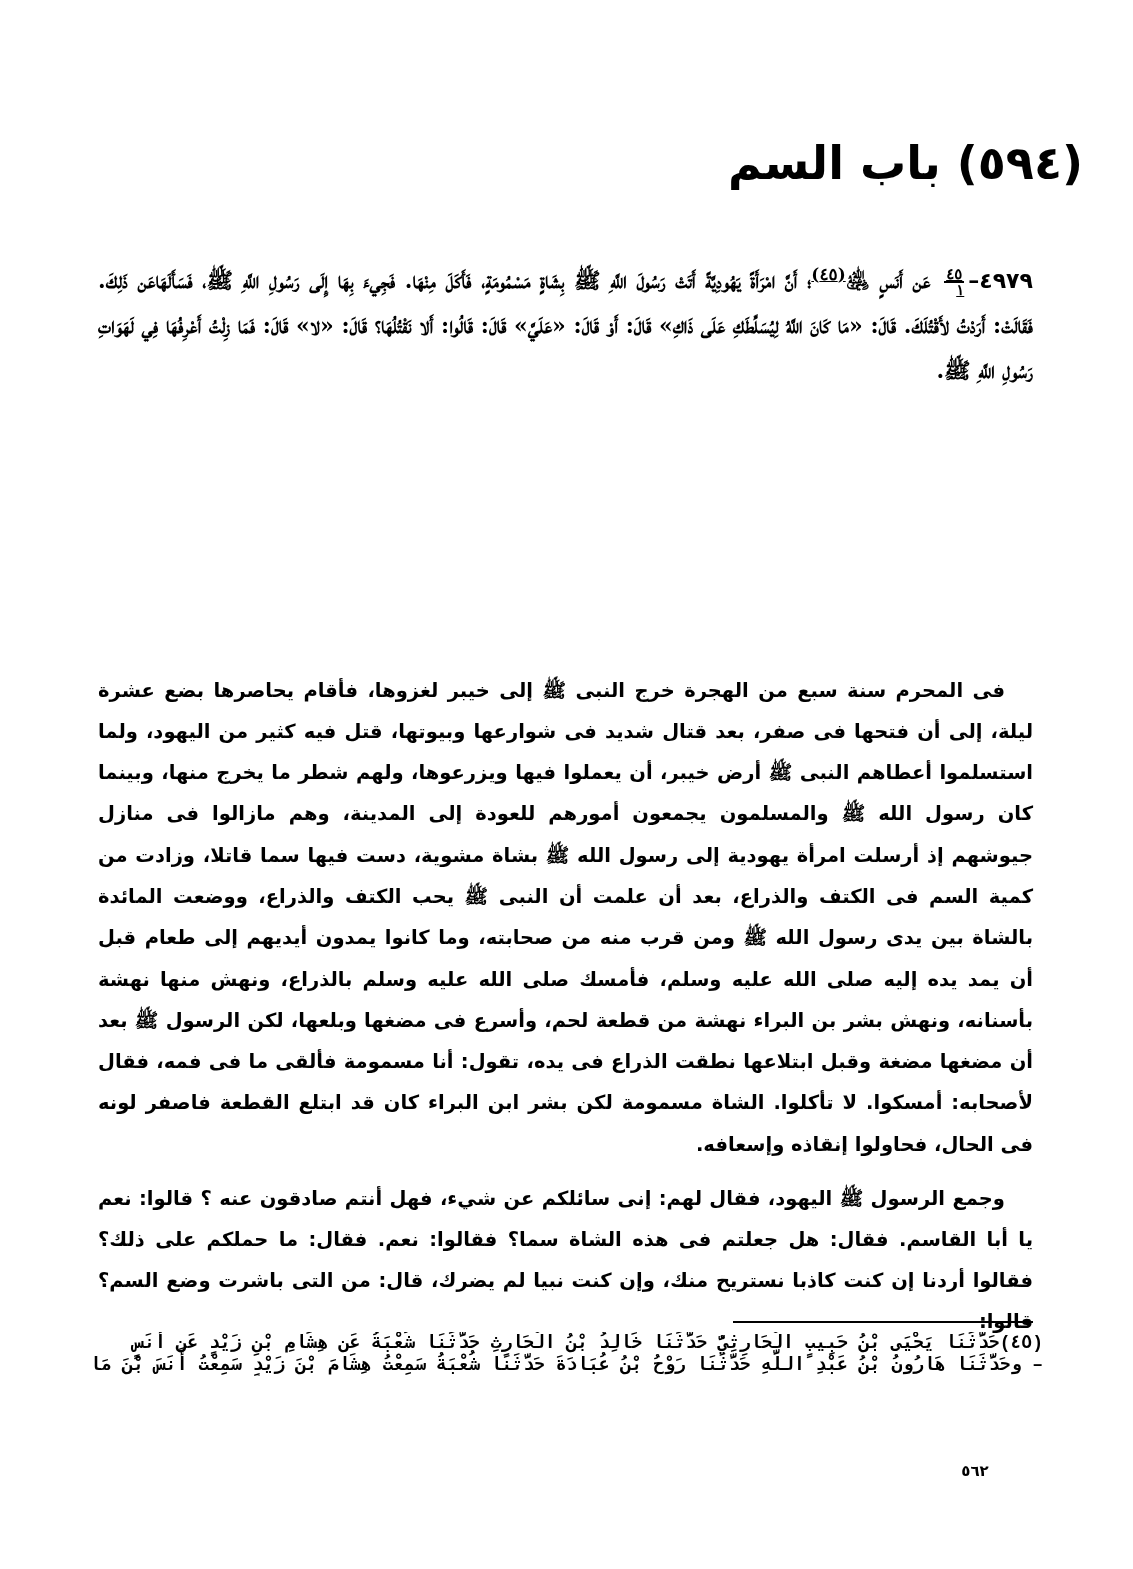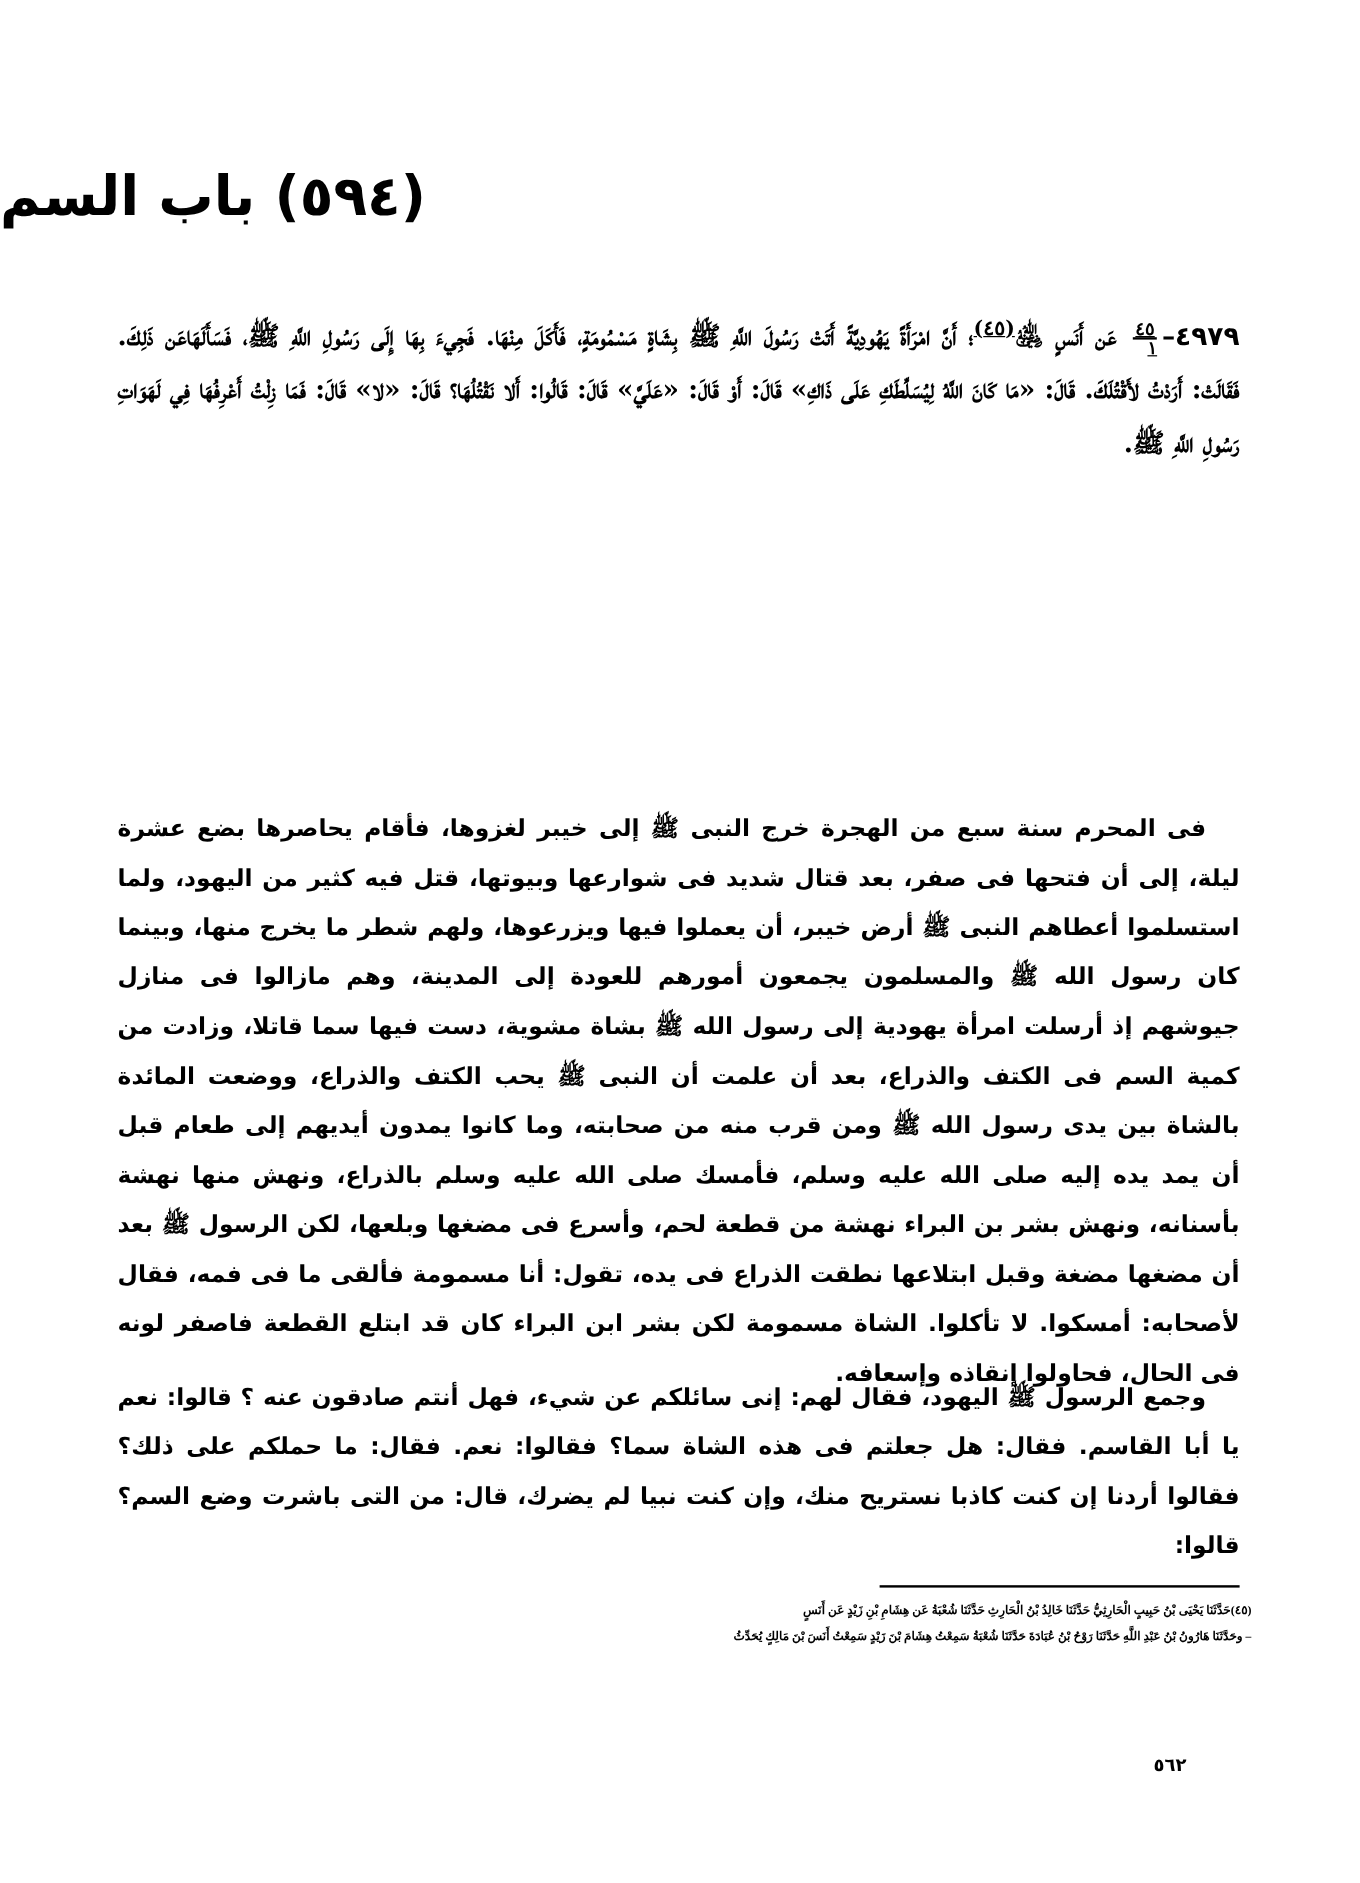--- a/index.html
+++ b/index.html
@@ -1,19 +1,19 @@
 <!DOCTYPE html>
 <html><head>
 <meta charset="utf-8">
 <style>
   html, body { margin: 0; padding: 0; background: #ffffff; }
   body { width: 1133px; height: 1569px; position: relative; overflow: hidden; color: #000; }
   .page { position: absolute; left: 0; top: 0; width: 1133px; height: 1569px; direction: rtl; }
   .chapter-title {
-    position: absolute; top: 128px; left: 0; width: 1083px; text-align: left;
+    position: absolute; top: 128px; left: 0; width: 1083px; text-align: right;
     font-family: "DejaVu Sans", sans-serif; font-weight: bold; font-size: 46px; line-height: 70px;
   }
   .hadith {
     position: absolute; right: 100px; width: 935px;
     font-family: "DejaVu Serif", serif; font-weight: bold; font-size: 22px; line-height: 45px;
     text-align: justify; text-align-last: right;
   }
   .h1 { top: 252px; }
   .h2 { top: 452px; }
   .num { font-family: "DejaVu Sans", sans-serif; font-weight: bold; }
@@ -24,25 +24,25 @@
   .section-title {
     position: absolute; top: 568px; left: 0; width: 1133px; text-align: center;
     font-family: "DejaVu Sans", sans-serif; font-weight: bold; font-size: 36px; line-height: 60px;
   }
   .body-para {
     position: absolute; right: 100px; width: 935px;
     font-family: "DejaVu Sans", sans-serif; font-weight: bold; font-size: 19.5px; line-height: 41.3px;
     text-align: justify; text-indent: 28px;
   }
   .p1 { top: 650px; }
-  .p2 { top: 1124px; }
+  .p2 { top: 1158px; }
   .footnote-rule { position: absolute; top: 1321px; right: 100px; width: 300px; height: 0; border-top: 2px solid #000; }
   .footnotes {
     position: absolute; top: 1332px; right: 90px; width: 950px;
-    font-family: Liberation Serif, serif; font-weight: bold; font-size: 10px; line-height: 22px;
+    font-family: Liberation Mono, monospace; font-weight: bold; font-size: 18px; line-height: 22px;
     white-space: nowrap; overflow: hidden;
   }
   .page-number {
     position: absolute; top: 1458px; left: 935px; width: 80px; text-align: center;
     font-family: "DejaVu Sans", sans-serif; font-weight: bold; font-size: 15px; line-height: 26px; direction: rtl;
   }
 </style>
 </head>
 <body>
 

